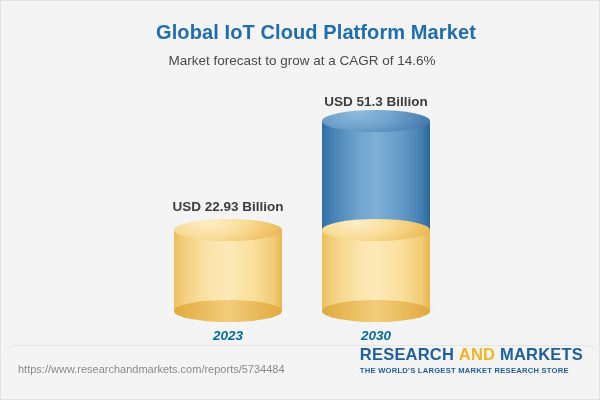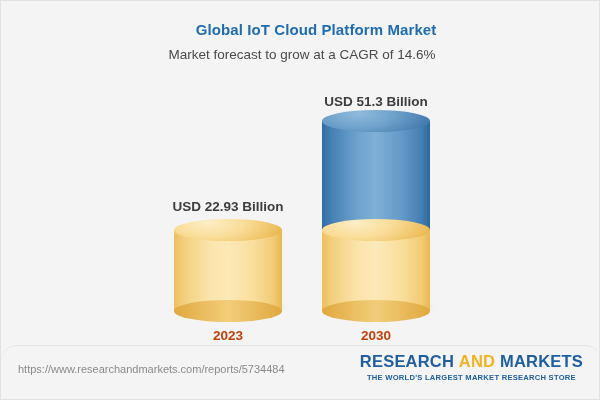--- a/index.html
+++ b/index.html
@@ -27,21 +27,21 @@
   
   .header {
     position: absolute;
     top: 20px;
     left: 0;
     width: 100%;
     text-align: center;
   }
   .chart-title {
     margin: 0;
-    font-size: 15px;
+    font-size: 20px;
     font-weight: bold;
     color: #1f6cb0;
     letter-spacing: 0.1px;
     padding-left: 32px;
   }
   .chart-subtitle {
     margin: 9px 0 0 4px;
     font-size: 13.5px;
     color: #4a4a4a;
     font-weight: normal;
@@ -79,21 +79,22 @@
 
   
   .cat-label {
     position: absolute;
     left: 50%;
     bottom: 0;
     transform: translateX(-50%);
     white-space: nowrap;
     font-size: 13.5px;
     font-weight: bold;
-    color: #c2410c;
+    color: #0369a1;
+    font-style: italic;
   }
 
   
   .cyl {
     position: absolute;
     left: 50%;
     transform: translateX(-50%);
     width: 108px;
   }
   .cyl .shadow {
@@ -169,22 +170,22 @@
     position: absolute;
     left: 17px;
     top: 17px;
     font-size: 11px;
     color: #8a8a8a;
     white-space: nowrap;
   }
   .logo {
     position: absolute;
     right: 18px;
-    top: 7px;
-    text-align: center;
+    top: 0;
+    text-align: left;
   }
   .logo-main {
     font-size: 16.5px;
     font-weight: bold;
     letter-spacing: 0.2px;
     color: #1f5fa0;
     white-space: nowrap;
     line-height: 1.05;
   }
   .logo-main .gold { color: #f0b323; }

